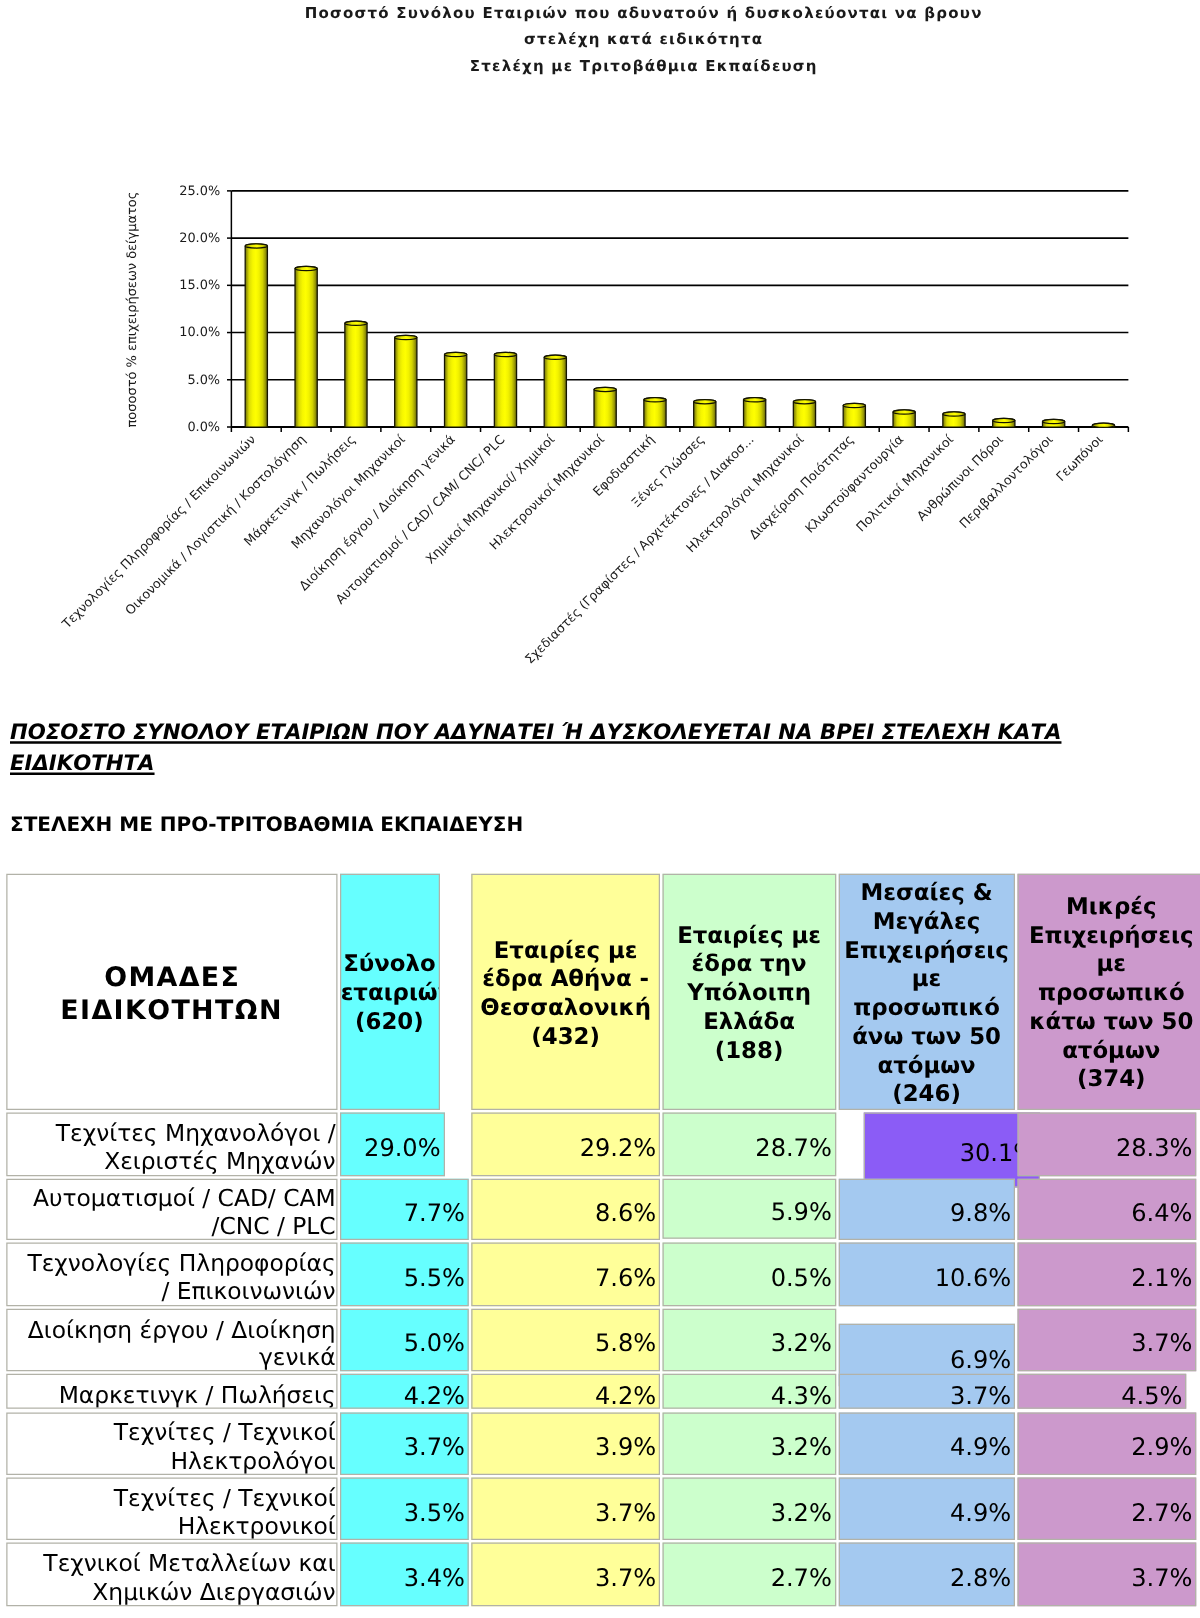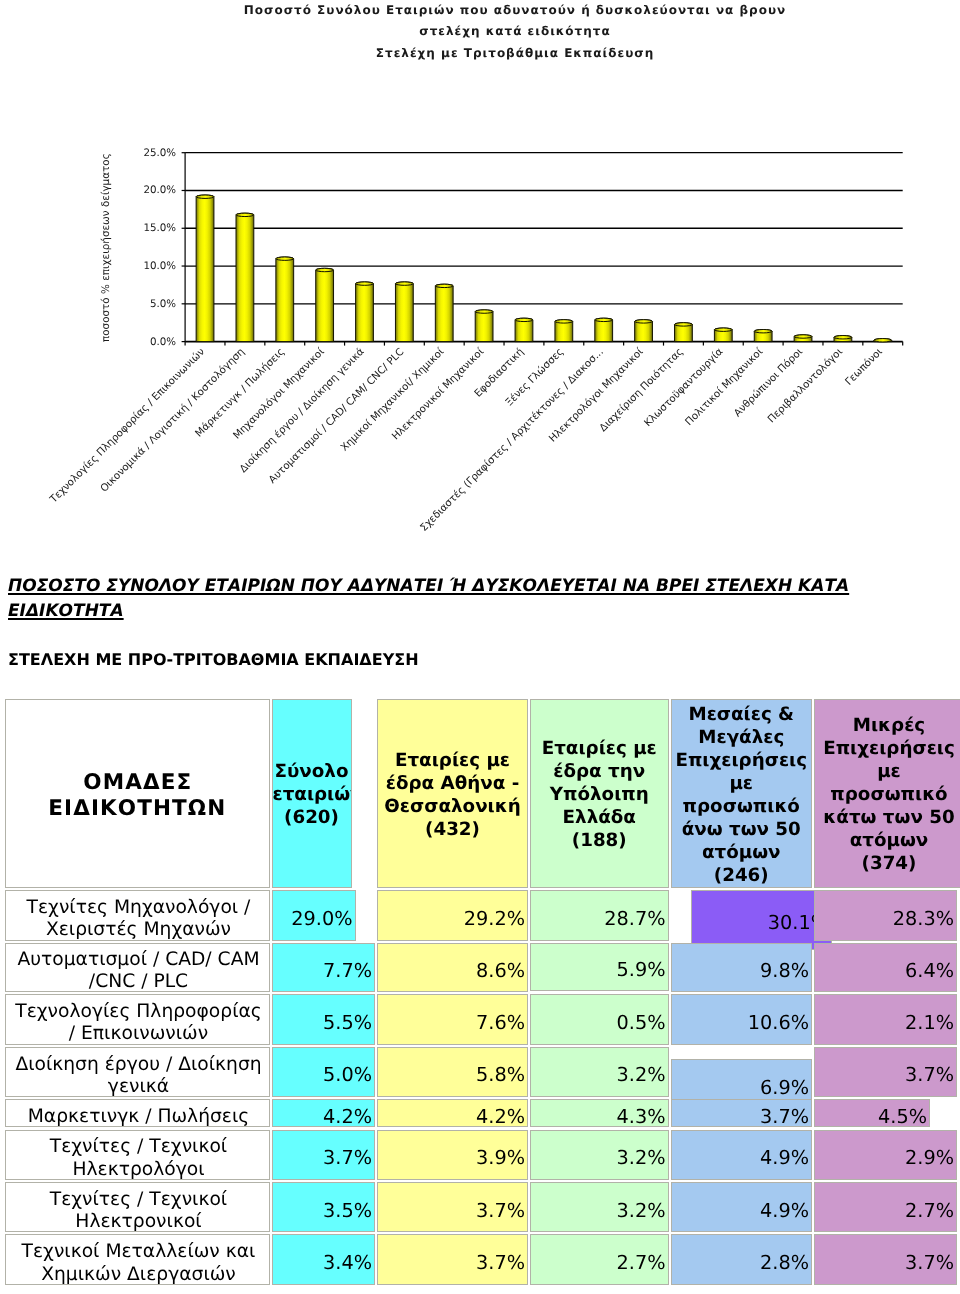--- a/index.html
+++ b/index.html
@@ -35,21 +35,21 @@
           font-size:16px;line-height:22px;}
 
   
   #data-table{position:absolute;font-family:"DejaVu Sans",sans-serif;}
   .cell{position:absolute;box-sizing:border-box;border:1px solid #b2b2a8;
         display:flex;overflow:hidden;}
   .cell.hdr{align-items:center;justify-content:center;text-align:center;
             font-weight:bold;font-size:18.3px;line-height:22.95px;
             padding-top:5px;}
   .cell.hdr0{font-size:21.5px;line-height:26px;letter-spacing:1.1px;text-indent:1.1px;}
-  .cell.lab{align-items:center;justify-content:flex-start;text-align:center;
+  .cell.lab{align-items:center;justify-content:flex-start;text-align:right;
             font-size:18.7px;line-height:22.3px;padding-left:2.5px;background:#fff;
             padding-top:8px;}
   .cell.num{align-items:center;justify-content:flex-end;text-align:right;
             font-size:19.3px;padding-right:2px;padding-top:6px;}
   .cell > span{display:block;width:100%;}
 </style>
 </head>
 <body>
 
 <div id="chart-area">
@@ -275,21 +275,21 @@
     </div>
     <div class="cell num" style="left: 377px; top: 1099.1px; width: 151px; height: 28.4px; background: rgb(255, 255, 153);">
       <span>4.2%</span>
     </div>
     <div class="cell num" style="left: 530px; top: 1099.1px; width: 138.5px; height: 28.4px; background: rgb(204, 255, 204);">
       <span>4.3%</span>
     </div>
     <div class="cell num" style="left: 670.5px; top: 1099.1px; width: 141.5px; height: 28.4px; background: rgb(164, 201, 240);">
       <span>3.7%</span>
     </div>
-    <div class="cell num" style="left: 814px; top: 1099.1px; width: 116px; height: 28.4px; background: rgb(204, 153, 204);">
+    <div class="cell num" style="left: 814px; top: 1099.1px; width: 135px; height: 28.4px; background: rgb(204, 153, 204);">
       <span>4.5%</span>
     </div>
     <div class="cell lab" style="left: 5px; top: 1129.5px; width: 264.5px; height: 50.5px;">
       <span>Τεχνίτες / Τεχνικοί<br>Ηλεκτρολόγοι</span>
     </div>
     <div class="cell num" style="left: 271.5px; top: 1129.5px; width: 103.5px; height: 50.5px; background: rgb(102, 255, 255);">
       <span>3.7%</span>
     </div>
     <div class="cell num" style="left: 377px; top: 1129.5px; width: 151px; height: 50.5px; background: rgb(255, 255, 153);">
       <span>3.9%</span>

